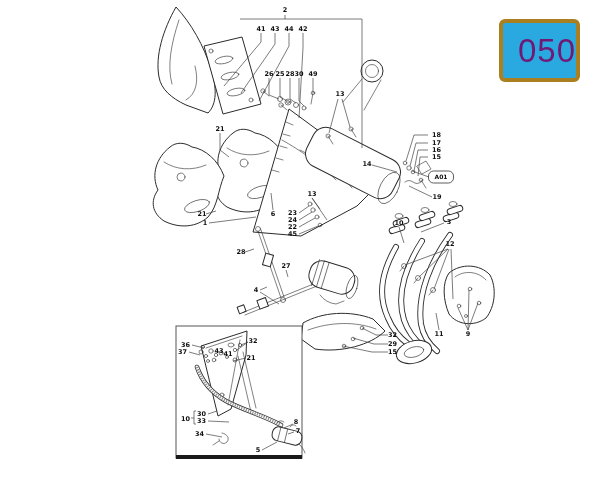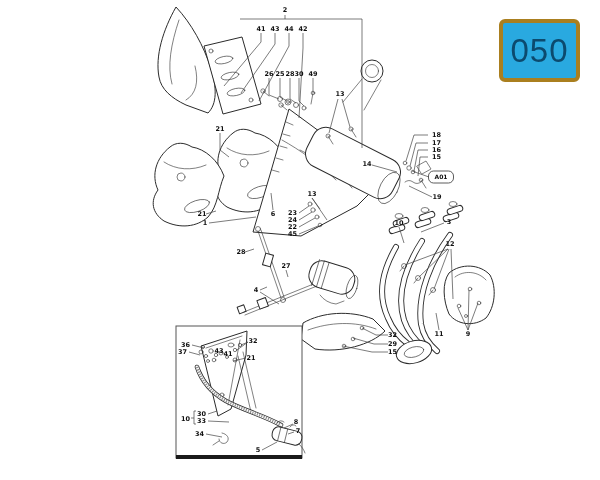--- a/index.html
+++ b/index.html
@@ -12,22 +12,22 @@
   .thin{stroke-width:0.6;}
   .tube-o{fill:none;stroke:#2b2b2b;stroke-width:6;stroke-linecap:round;}
   .tube-i{fill:none;stroke:#ffffff;stroke-width:4.2;stroke-linecap:round;}
   .braid{fill:none;stroke:#333;stroke-width:2.6;stroke-dasharray:1.2,1.2;opacity:.55;}
   .leader{stroke:#444;stroke-width:0.7;fill:none;}
   .callout{font:bold 6.5px "DejaVu Sans",sans-serif;fill:#111;}
   .refbox-text{font:bold 6px "DejaVu Sans",sans-serif;fill:#111;}
   
   .table-badge{position:absolute;left:499px;top:19px;width:81px;height:63px;
       box-sizing:border-box;border:4px solid #AA7F1F;border-radius:6px;background:#29A9E0;
-      display:flex;align-items:center;justify-content:center;
-      color:#0c4a6e;font-family:"Liberation Sans","DejaVu Sans",sans-serif;
+      display:flex;align-items:center;justify-content:flex-end;
+      color:#701a75;font-family:"Liberation Sans","DejaVu Sans",sans-serif;
       font-size:33px;font-weight:400;letter-spacing:1px;}
 </style>
 </head>
 <body>
 
 <div class="canvas">
 
   <svg class="diagram-svg" width="600" height="480" viewBox="0 0 600 480">
 
     <g>

